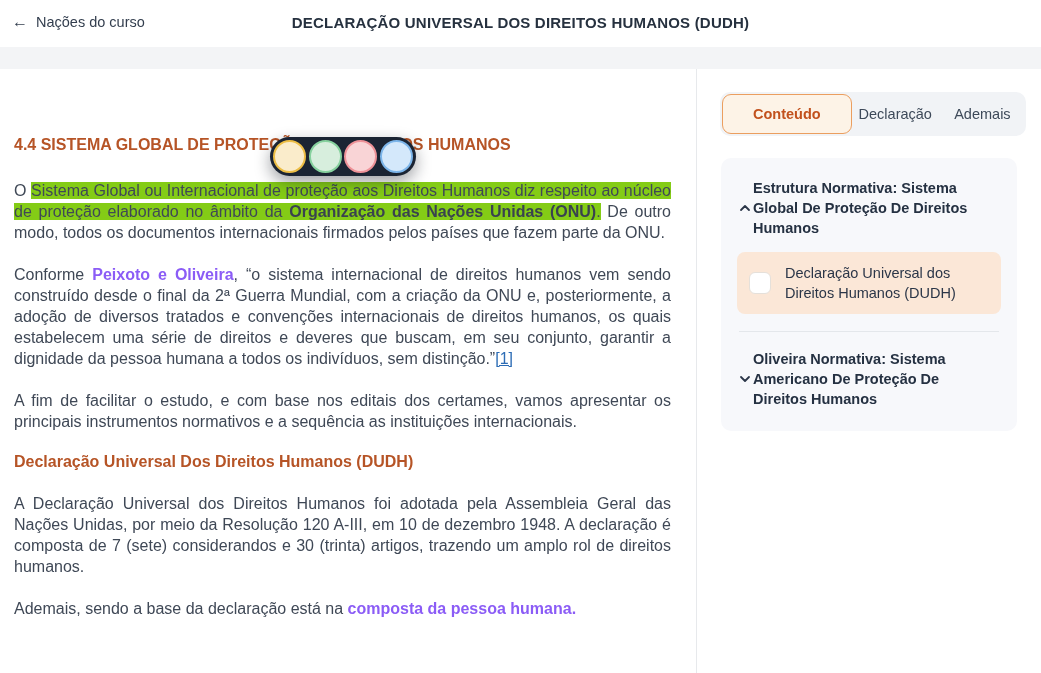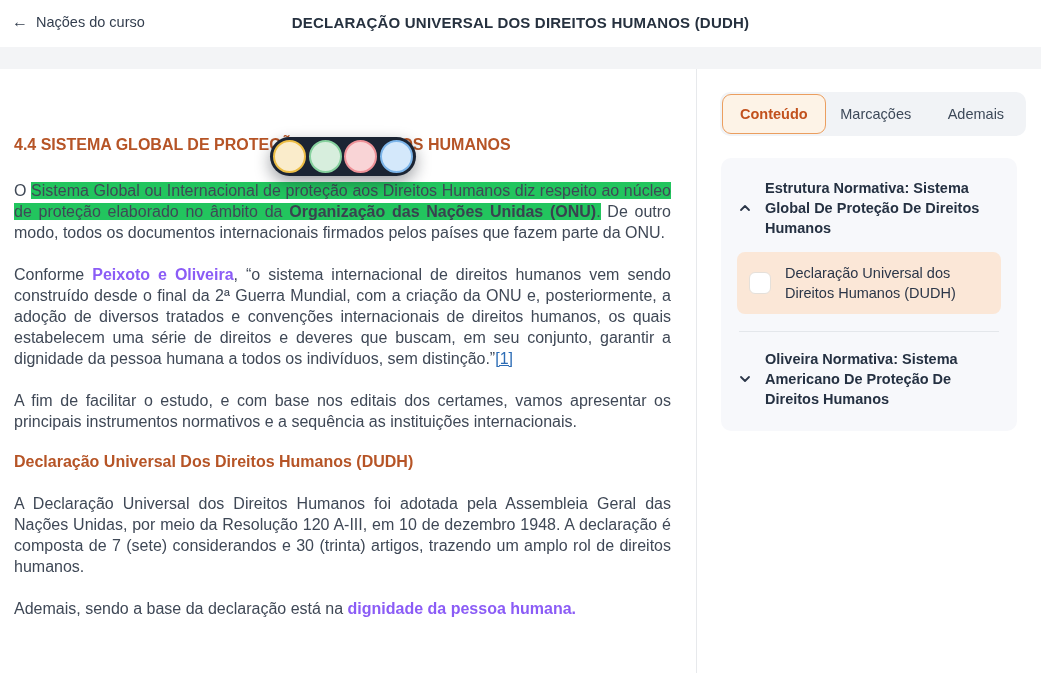--- a/index.html
+++ b/index.html
@@ -18,47 +18,47 @@
   
   .main{position:absolute;top:69px;left:0;right:0;bottom:0;}
   .content{position:absolute;left:0;top:0;width:697px;height:100%;box-sizing:border-box;
            border-right:1px solid #e7e9ec;padding:67px 25px 0 14px;background:#fff;}
 
   .h-orange{margin:0 0 26px 0;font-size:16px;font-weight:700;color:#b65426;}
   .h-orange2{margin:0 0 22px 0;font-size:16px;font-weight:700;color:#b65426;}
   .para{margin:0 0 21px 0;font-size:16px;line-height:21px;color:#3f4856;text-align:justify;}
   .para strong{color:#39424f;}
   .para strong.orange{color:#8b5cf6;}
-  .hl{background:#22c55e;}
+  .hl{background:#84cc16;}
   .ref-link{color:#2c6cb5;text-decoration:underline;cursor:pointer;}
 
   
   .picker{position:absolute;left:270px;top:137px;width:146px;height:39px;background:#1b2433;
           border-radius:20px;display:flex;align-items:center;justify-content:space-between;
           padding:0 3px;box-sizing:border-box;z-index:50;
           box-shadow:0 6px 16px rgba(15,20,30,.4);}
   .swatch{width:33px;height:33px;border-radius:50%;box-sizing:border-box;border:2.5px solid transparent;
           padding:0;cursor:pointer;}
   .sw-yellow{background:#faeccb;border-color:#edbe45;}
   .sw-green {background:#d7eedd;border-color:#86d19e;}
   .sw-pink  {background:#f9d4d6;border-color:#ef9298;}
   .sw-blue  {background:#d4e8fb;border-color:#7cb5ea;}
 
   
   .sidebar{position:absolute;left:698px;top:0;right:0;height:100%;background:#fff;}
   .tabs{position:absolute;left:22px;top:23px;width:306px;height:44px;background:#f1f3f6;
         border-radius:10px;display:flex;align-items:center;box-sizing:border-box;}
   .tab{border:none;background:transparent;font-family:inherit;font-size:14.5px;color:#3d4959;
        font-weight:500;flex:1;text-align:center;cursor:pointer;padding:0;}
-  .tab.active{flex:none;height:40px;margin-left:2px;padding:0 17px;background:#fdf3e7;
+  .tab.active{flex:none;height:40px;margin-left:2px;padding:0 30px;background:#fdf3e7;
        border:1px solid #eb9e5f;border-radius:9px;color:#c2511d;font-weight:700;line-height:38px;}
 
   .tree{position:absolute;left:23px;top:89px;width:296px;box-sizing:border-box;background:#f7f8fb;
         border-radius:10px;padding:20px 16px 22px 16px;}
-  .section-row{display:flex;align-items:center;gap:12px;cursor:pointer;}
+  .section-row{display:flex;align-items:center;gap:0;cursor:pointer;}
   .chev{flex:none;width:16px;height:16px;}
   .section-title{font-size:14.5px;font-weight:700;line-height:20px;color:#253142;width:216px;}
   .tree-item{display:flex;align-items:center;gap:14px;background:#fbe7d7;border-radius:8px;
              padding:11px 12px;margin-top:14px;cursor:pointer;}
   .checkbox{flex:none;width:22px;height:22px;background:#ffffff;border:1px solid #e5e0da;
             border-radius:6px;box-sizing:border-box;cursor:pointer;}
   .item-label{font-size:14.5px;line-height:20px;color:#2b3648;width:202px;}
   .tree-divider{height:1px;background:#e4e7eb;margin:17px 2px;}
 </style>
 </head>
@@ -83,28 +83,28 @@
       <p class="para"><span>O </span><span class="hl"><span>Sistema Global ou Internacional de proteção aos Direitos Humanos diz respeito ao núcleo de proteção elaborado no âmbito da </span><strong>Organização das Nações Unidas (ONU)</strong><span>.</span></span><span> De outro modo, todos os documentos internacionais firmados pelos países que fazem parte da ONU.</span></p>
 
       <p class="para"><span>Conforme </span><strong class="orange">Peixoto e Oliveira</strong><span>, “o sistema internacional de direitos humanos vem sendo construído desde o final da 2ª Guerra Mundial, com a criação da ONU e, posteriormente, a adoção de diversos tratados e convenções internacionais de direitos humanos, os quais estabelecem uma série de direitos e deveres que buscam, em seu conjunto, garantir a dignidade da pessoa humana a todos os indivíduos, sem distinção.”</span><a class="ref-link">[1]</a></p>
 
       <p class="para">A fim de facilitar o estudo, e com base nos editais dos certames, vamos apresentar os principais instrumentos normativos e a sequência as instituições internacionais.</p>
 
       <h3 class="h-orange2">Declaração Universal Dos Direitos Humanos (DUDH)</h3>
 
       <p class="para">A Declaração Universal dos Direitos Humanos foi adotada pela Assembleia Geral das Nações Unidas, por meio da Resolução 120 A-III, em 10 de dezembro 1948. A declaração é composta de 7 (sete) considerandos e 30 (trinta) artigos, trazendo um amplo rol de direitos humanos.</p>
 
-      <p class="para"><span>Ademais, sendo a base da declaração está na </span><strong class="orange">dignidade da pessoa humana.</strong></p>
+      <p class="para"><span>Ademais, sendo a base da declaração está na </span><strong class="orange">composta da pessoa humana.</strong></p>
     </article>
 
     <aside class="sidebar">
 
       <div class="tabs">
         <button class="tab active">Conteúdo</button>
-        <button class="tab">Marcações</button>
+        <button class="tab">Declaração</button>
         <button class="tab">Ademais</button>
       </div>
 
       <div class="tree">
 
         <div class="section-row">
           <svg class="chev" viewBox="0 0 16 16">
             <polyline points="4,10 8,6 12,10" fill="none" stroke="#2b3648" stroke-width="1.8" stroke-linecap="round" stroke-linejoin="round"></polyline>
           </svg>
           <div class="section-title">Estrutura Normativa: Sistema Global De Proteção De Direitos Humanos</div>

